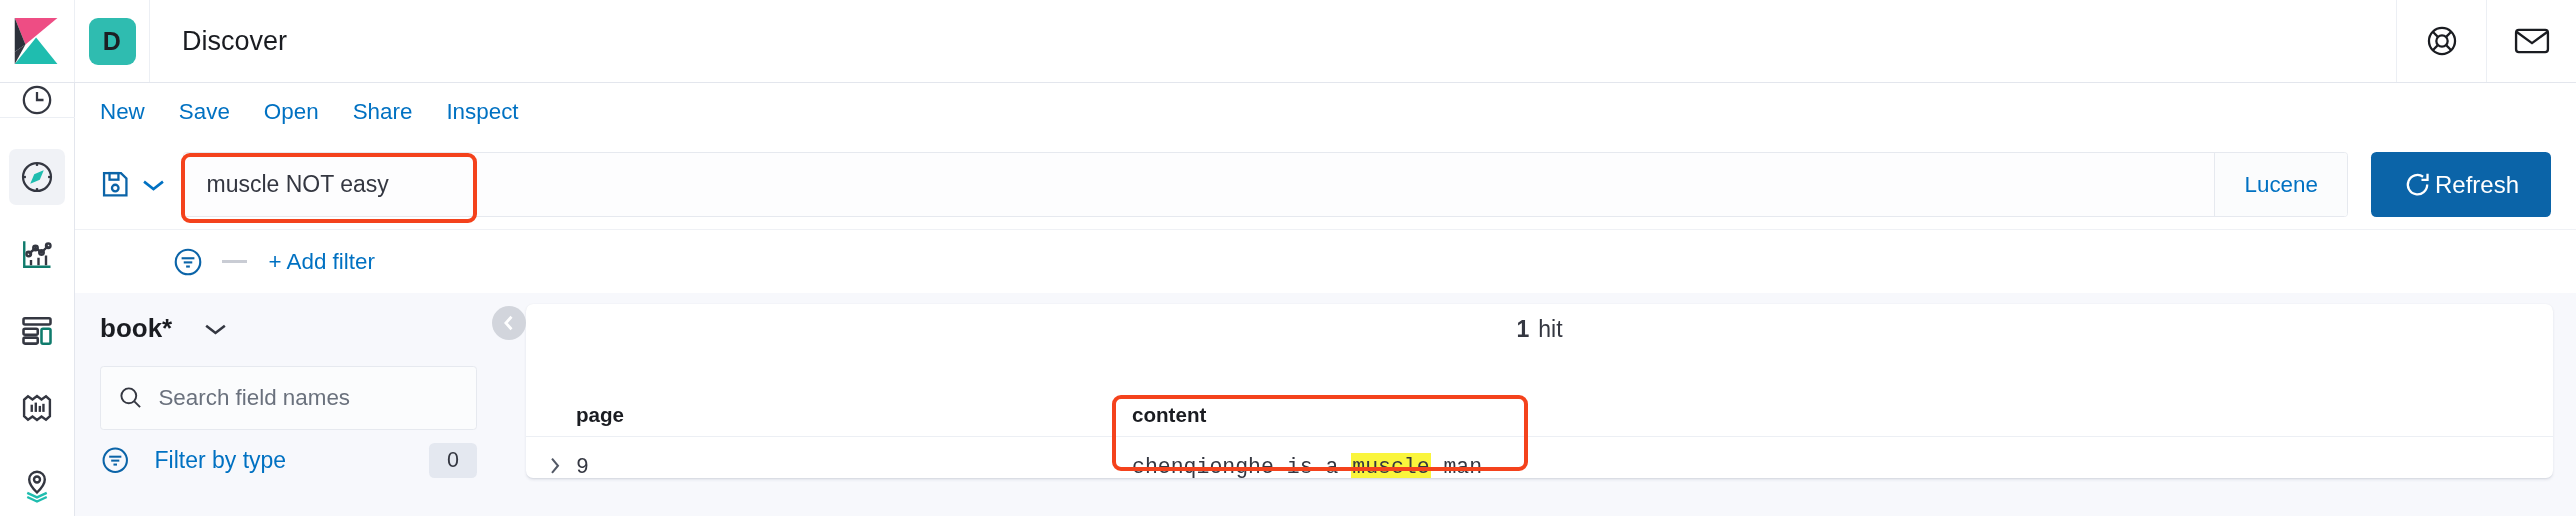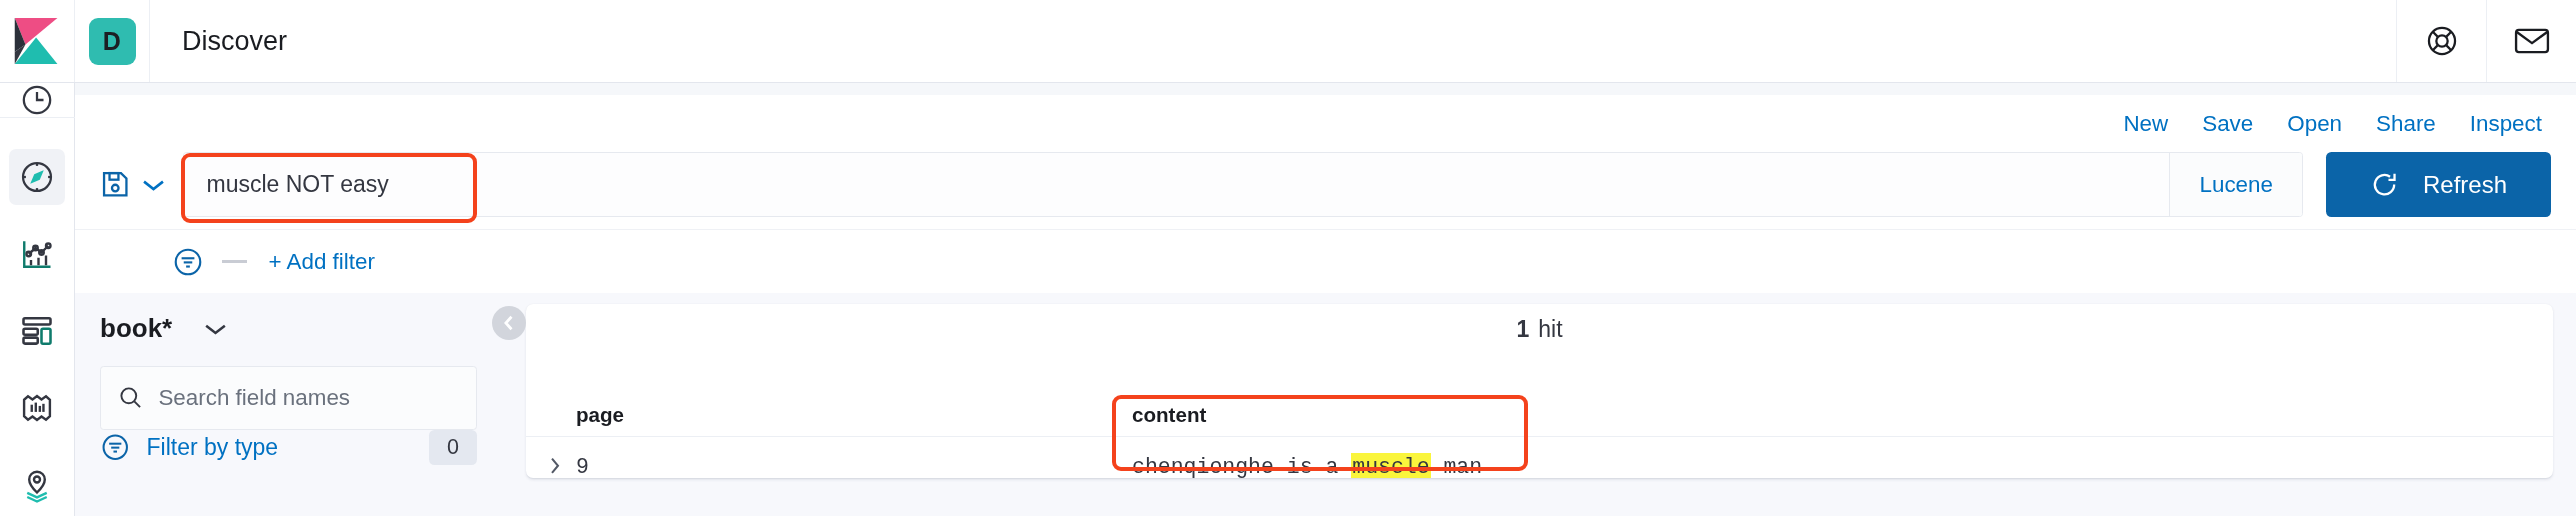--- a/index.html
+++ b/index.html
@@ -83,27 +83,26 @@
     display: flex; align-items: center; justify-content: center;
   }
   .rail-item .hit {
     width: 56px; height: 56px; border-radius: 7.2px;
     display: flex; align-items: center; justify-content: center;
   }
   .rail-item.active .hit { background: #f0f2f6; }
 
   
   .menu-row {
-    position: absolute; top: 95px; left: 75px;
+    position: absolute; top: 83px; left: 75px;
     width: 2501px; height: 57px;
     background: #ffffff;
     display: flex; align-items: center;
     padding-left: 25px;
     z-index: 10;
-    justify-content: flex-end;
   }
   .menu-item {
     color: #0071c2;
     font-size: 22.4px;
     margin-right: 34px;
     cursor: pointer;
   }
 
   
   .query-row {
@@ -144,22 +143,22 @@
     color: #0071c2;
     font-size: 22.4px;
     background: #fbfcfd;
   }
   .refresh-btn {
     margin-left: 23px;
     height: 65px;
     background: #0b64a8;
     color: #ffffff;
     border: none; border-radius: 5.4px;
-    display: flex; align-items: center; gap: 24px;
-    padding: 0 44px;
+    display: flex; align-items: center; gap: 3px;
+    padding: 0 32px;
     font-size: 24px;
     font-family: "Liberation Sans", sans-serif;
     cursor: pointer;
   }
 
   
   .filter-row {
     position: absolute; top: 230px; left: 75px;
     width: 2501px; height: 63px;
     background: #ffffff;
@@ -210,22 +209,23 @@
   }
   .field-search input {
     border: none; outline: none; background: transparent;
     font-family: "Liberation Sans", sans-serif;
     font-size: 22.4px;
     color: #343741;
     width: 100%;
   }
   .field-search input::placeholder { color: #6a717d; }
   .filter-by-type {
-    display: flex; align-items: center; gap: 16px;
+    display: flex; align-items: center; gap: 24px;
     cursor: pointer;
+    margin-top: 13px;
   }
   .fbt-label { color: #0071c2; font-size: 23px; }
   .fbt-badge {
     margin-left: auto;
     background: #e4e8f0;
     color: #343741;
     border-radius: 5.4px;
     padding: 5.4px 18px;
     font-size: 21.5px;
   }

